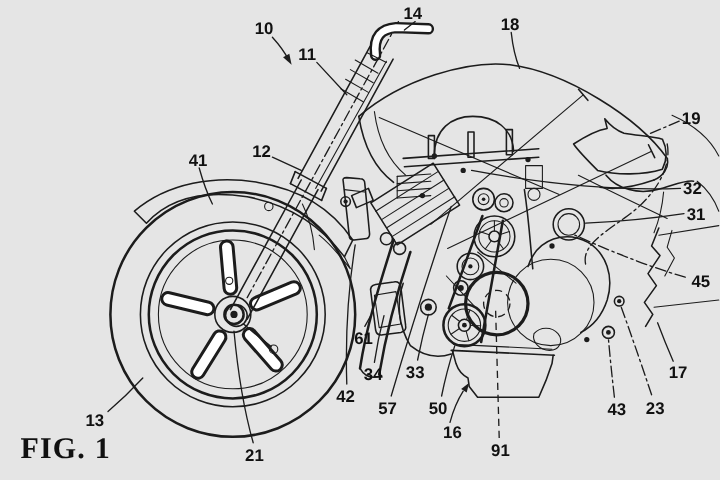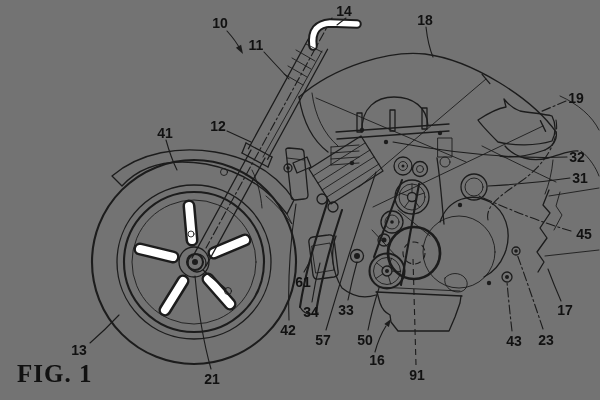--- a/index.html
+++ b/index.html
@@ -1,16 +1,16 @@
 <!DOCTYPE html>
 <html><head>
 <meta charset="utf-8">
 <style>
   html,body{margin:0;padding:0;background:#ffffff;}
-  #stage{position:relative;width:600px;height:400px;background:#737373;overflow:hidden;}
+  #stage{position:relative;width:600px;height:400px;background:#e5e5e5;overflow:hidden;}
   svg{position:absolute;left:0;top:0;}
   .ln{fill:none;stroke:#1c1c1c;stroke-width:1.3;stroke-linecap:round;stroke-linejoin:round;}
   .b2{fill:none;stroke:#1c1c1c;stroke-width:2.1;stroke-linecap:round;stroke-linejoin:round;}
   .b3{fill:none;stroke:#1c1c1c;stroke-width:2.7;stroke-linecap:round;stroke-linejoin:round;}
   .tn{fill:none;stroke:#1c1c1c;stroke-width:0.9;stroke-linecap:round;stroke-linejoin:round;}
   .ld{fill:none;stroke:#1c1c1c;stroke-width:1.1;stroke-linecap:round;}
   .dd{fill:none;stroke:#1c1c1c;stroke-width:1.1;stroke-dasharray:9 3 2 3;stroke-linecap:round;}
   .dsh{fill:none;stroke:#1c1c1c;stroke-width:1.1;stroke-dasharray:6 4;}
   .fil{fill:#1c1c1c;stroke:none;}
   .spkO{fill:none;stroke:#1c1c1c;stroke-width:13;stroke-linecap:round;}

